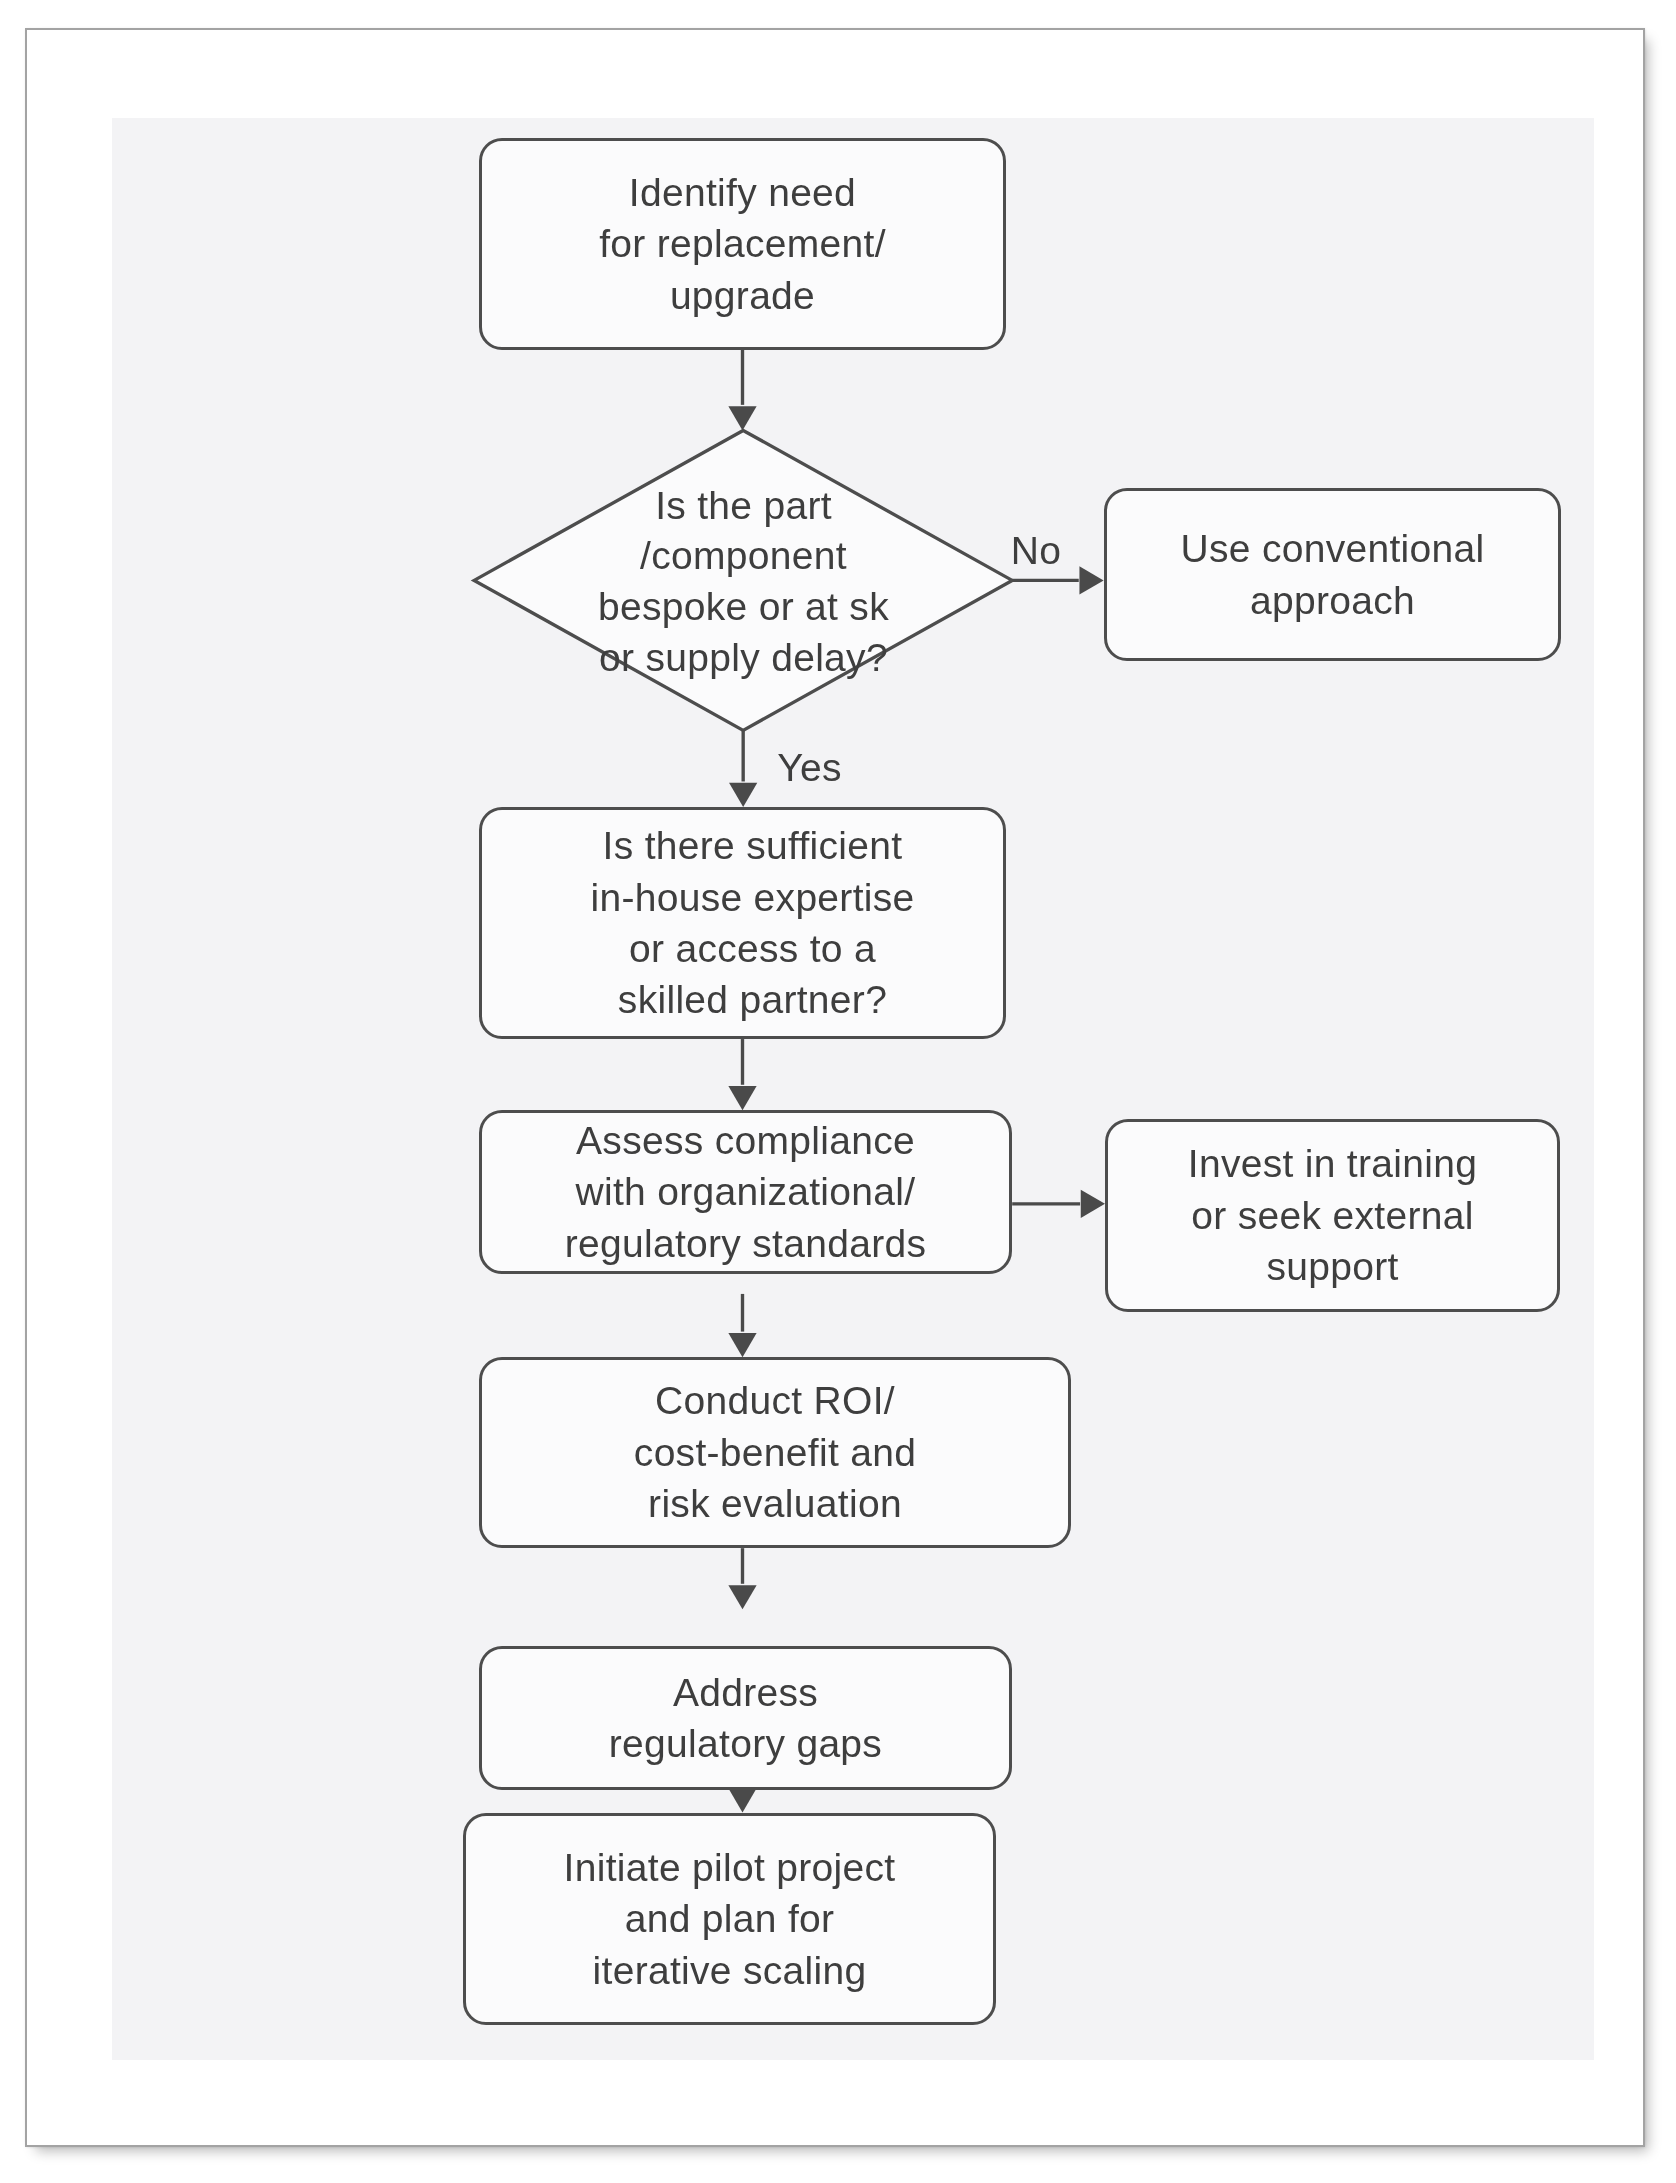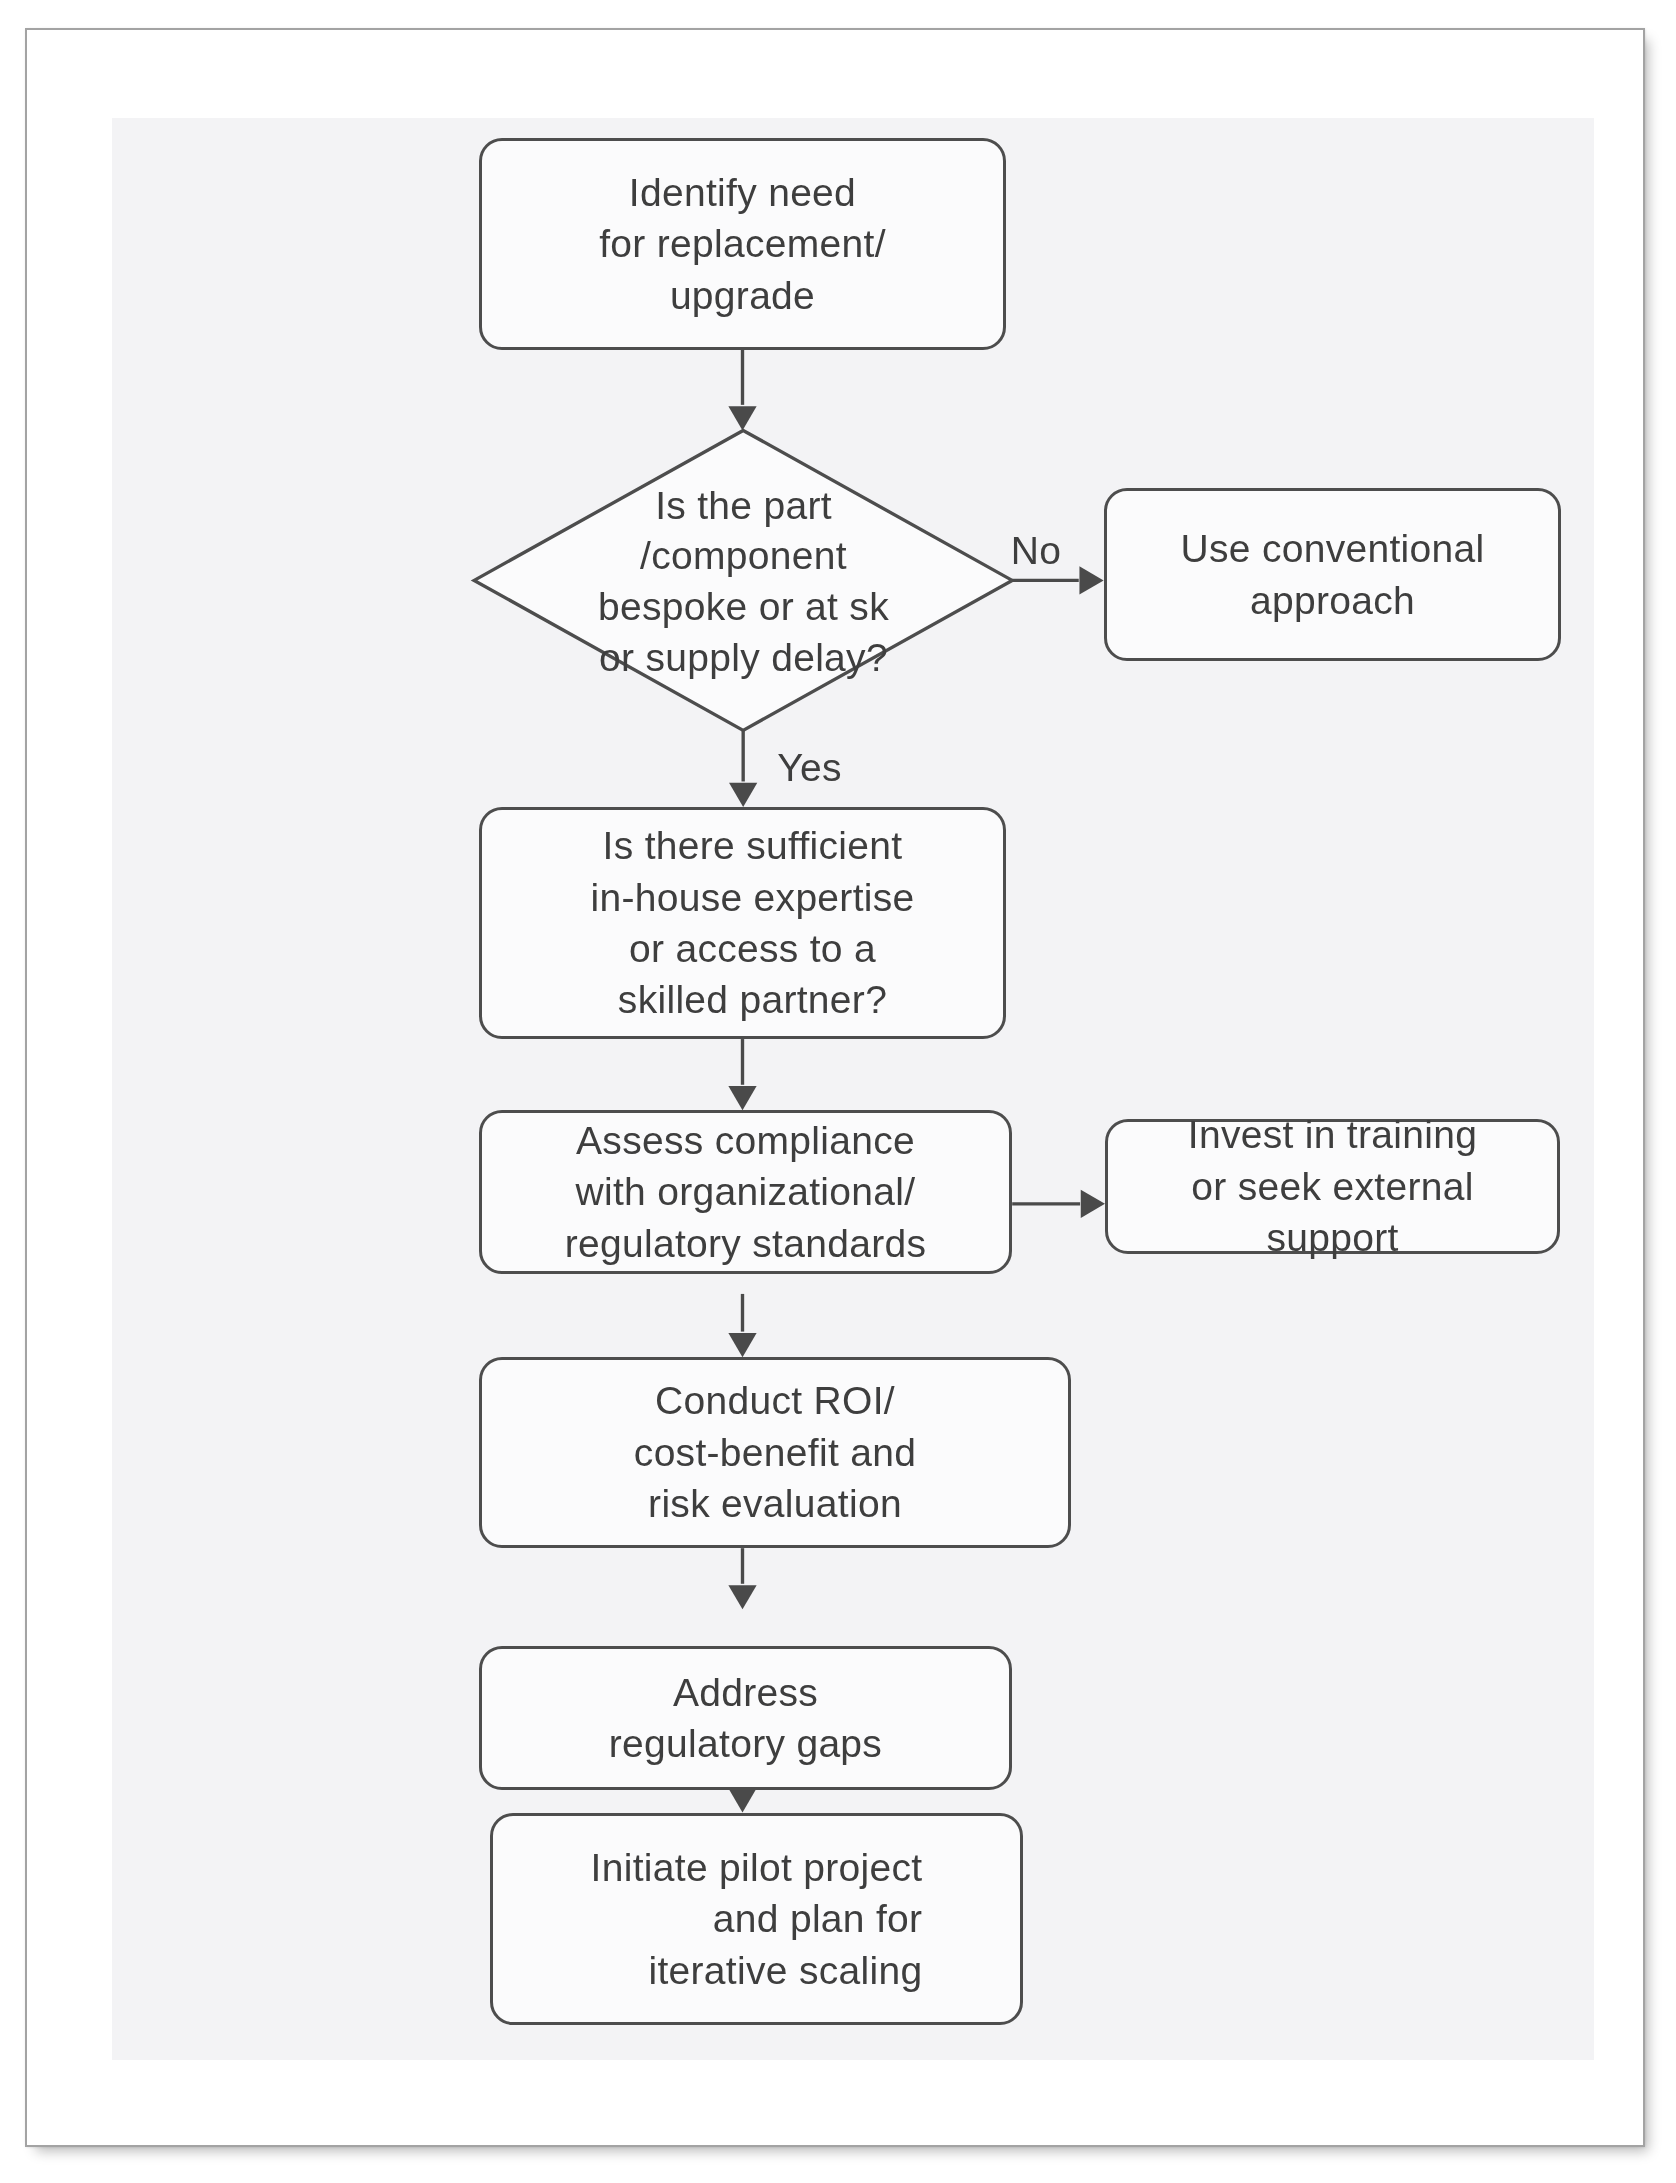--- a/index.html
+++ b/index.html
@@ -115,27 +115,27 @@
 
 <div class="node" style="left:479px;top:807px;width:527px;height:232px;padding-left:20px;">Is there sufficient
 in-house expertise
 or access to a
 skilled partner?</div>
 
 <div class="node" style="left:479px;top:1110px;width:533px;height:164px;">Assess compliance
 with organizational/
 regulatory standards</div>
 
-<div class="node" style="left:1105px;top:1119px;width:455px;height:135px;">Invest in training
+<div class="node" style="left:1105px;top:1119px;width:455px;height:193px;">Invest in training
 or seek external
 support</div>
 
 <div class="node" style="left:479px;top:1357px;width:592px;height:191px;">Conduct ROI/
 cost-benefit and
 risk evaluation</div>
 
 <div class="node" style="left:479px;top:1610px;width:533px;height:144px;margin-top:36px;">Address
 regulatory gaps</div>
 
-<div class="node" style="left:490px;top:1813px;width:533px;height:212px;text-align:right;">Initiate pilot project
+<div class="node" style="left:463px;top:1813px;width:533px;height:212px;">Initiate pilot project
 and plan for
 iterative scaling</div>
 
 
 </body></html>

